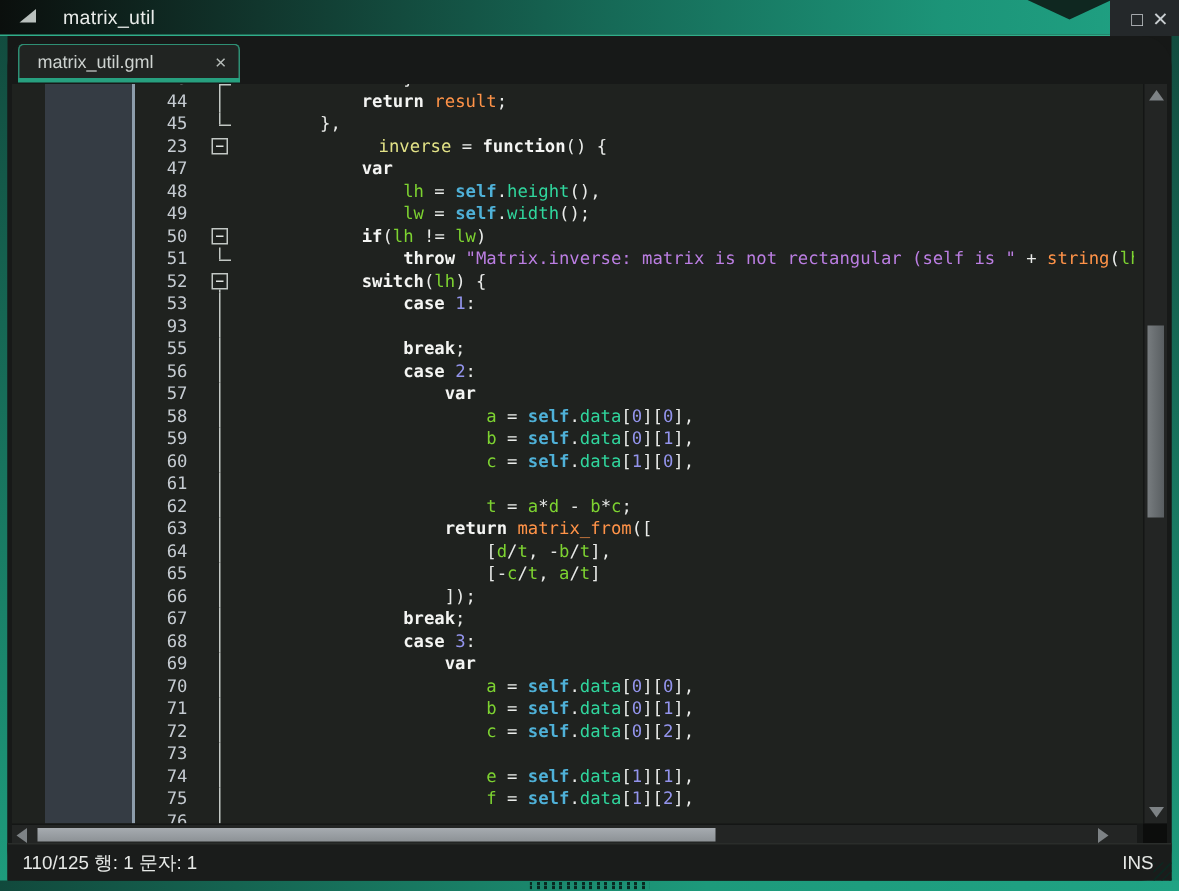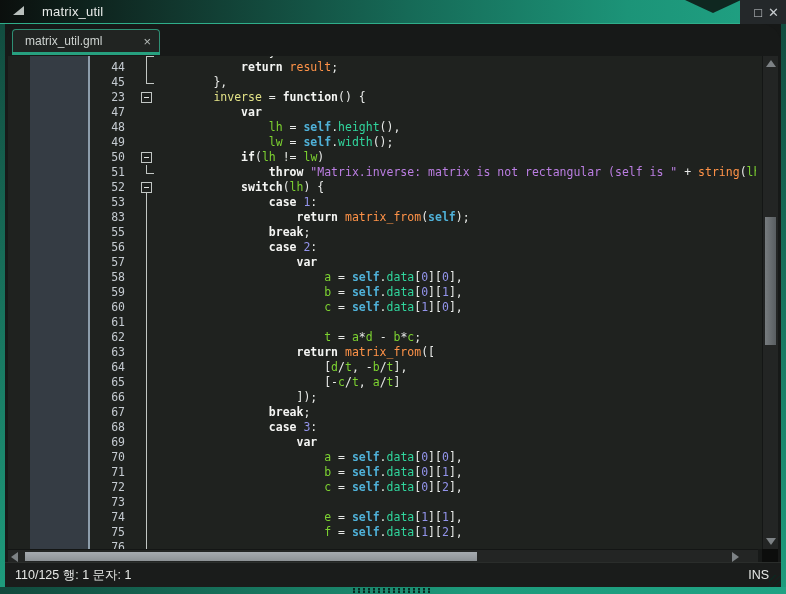--- a/index.html
+++ b/index.html
@@ -89,21 +89,21 @@
     font-family:"DejaVu Sans Mono", monospace; font-size:11.5px; line-height:15px; color:#eef0ee;
   }
   .c-kw { color:#f4f5f3; font-weight:bold; }
   .c-pl { color:#e9ebe9; }
   .c-lv { color:#7dd331; }
   .c-or { color:#ff9348; }
   .c-st { color:#bb7ee2; }
   .c-nu { color:#9394ec; }
   .c-sf { color:#4fb1d8;font-weight:bold; }
   .c-mb { color:#30d69d; }
-  .c-id { color:#e2e287; }
+  .c-id { color:#e2e287;margin-left:39px; }
   
   .vscroll {
     position:absolute; right:3px; top:32px; width:16px; height:493px; background:#232524;
     border-left:1px solid #141615;
   }
   .vs-up, .vs-down { position:absolute; left:3px; width:0; height:0; }
   .vs-up { top:4px; border-bottom:7px solid #7d8285; border-left:5px solid transparent; border-right:5px solid transparent; }
   .vs-down { bottom:4px; border-top:7px solid #7d8285; border-left:5px solid transparent; border-right:5px solid transparent; }
   .vs-thumb { position:absolute; left:2px; top:161px; width:11px; height:128px; background:linear-gradient(90deg,#777c7f,#595e61); }
   .hscroll {
@@ -226,25 +226,24 @@
             <div class="code"><span class="c-pl">            </span><span class="c-kw">switch</span><span class="c-pl">(</span><span class="c-lv">lh</span><span class="c-pl">) {</span></div>
           </div>
           <div class="row">
             <div class="num">53</div>
             <div class="fold">
               <div class="fv" style="top: 0px; bottom: 0px;"></div>
             </div>
             <div class="code"><span class="c-pl">                </span><span class="c-kw">case</span><span class="c-pl"> </span><span class="c-nu">1</span><span class="c-pl">:</span></div>
           </div>
           <div class="row">
-            <div class="num">83</div>
-            <div class="fold">
-              <div class="fv" style="top: 0px; bottom: 0px;"></div>
-            </div>
-            <div class="code"><span class="c-pl">                    </span><span class="c-kw">return</span><span class="c-pl"> </span><span class="c-or">matrix_from</span><span class="c-pl">(</span><span class="c-sf">self</span><span class="c-pl">);</span></div>
+            <div class="num">93</div>
+            <div class="fold">
+              <div class="fv" style="top: 0px; bottom: 0px;"></div>
+            </div>
           </div>
           <div class="row">
             <div class="num">55</div>
             <div class="fold">
               <div class="fv" style="top: 0px; bottom: 0px;"></div>
             </div>
             <div class="code"><span class="c-pl">                </span><span class="c-kw">break</span><span class="c-pl">;</span></div>
           </div>
           <div class="row">
             <div class="num">56</div>

